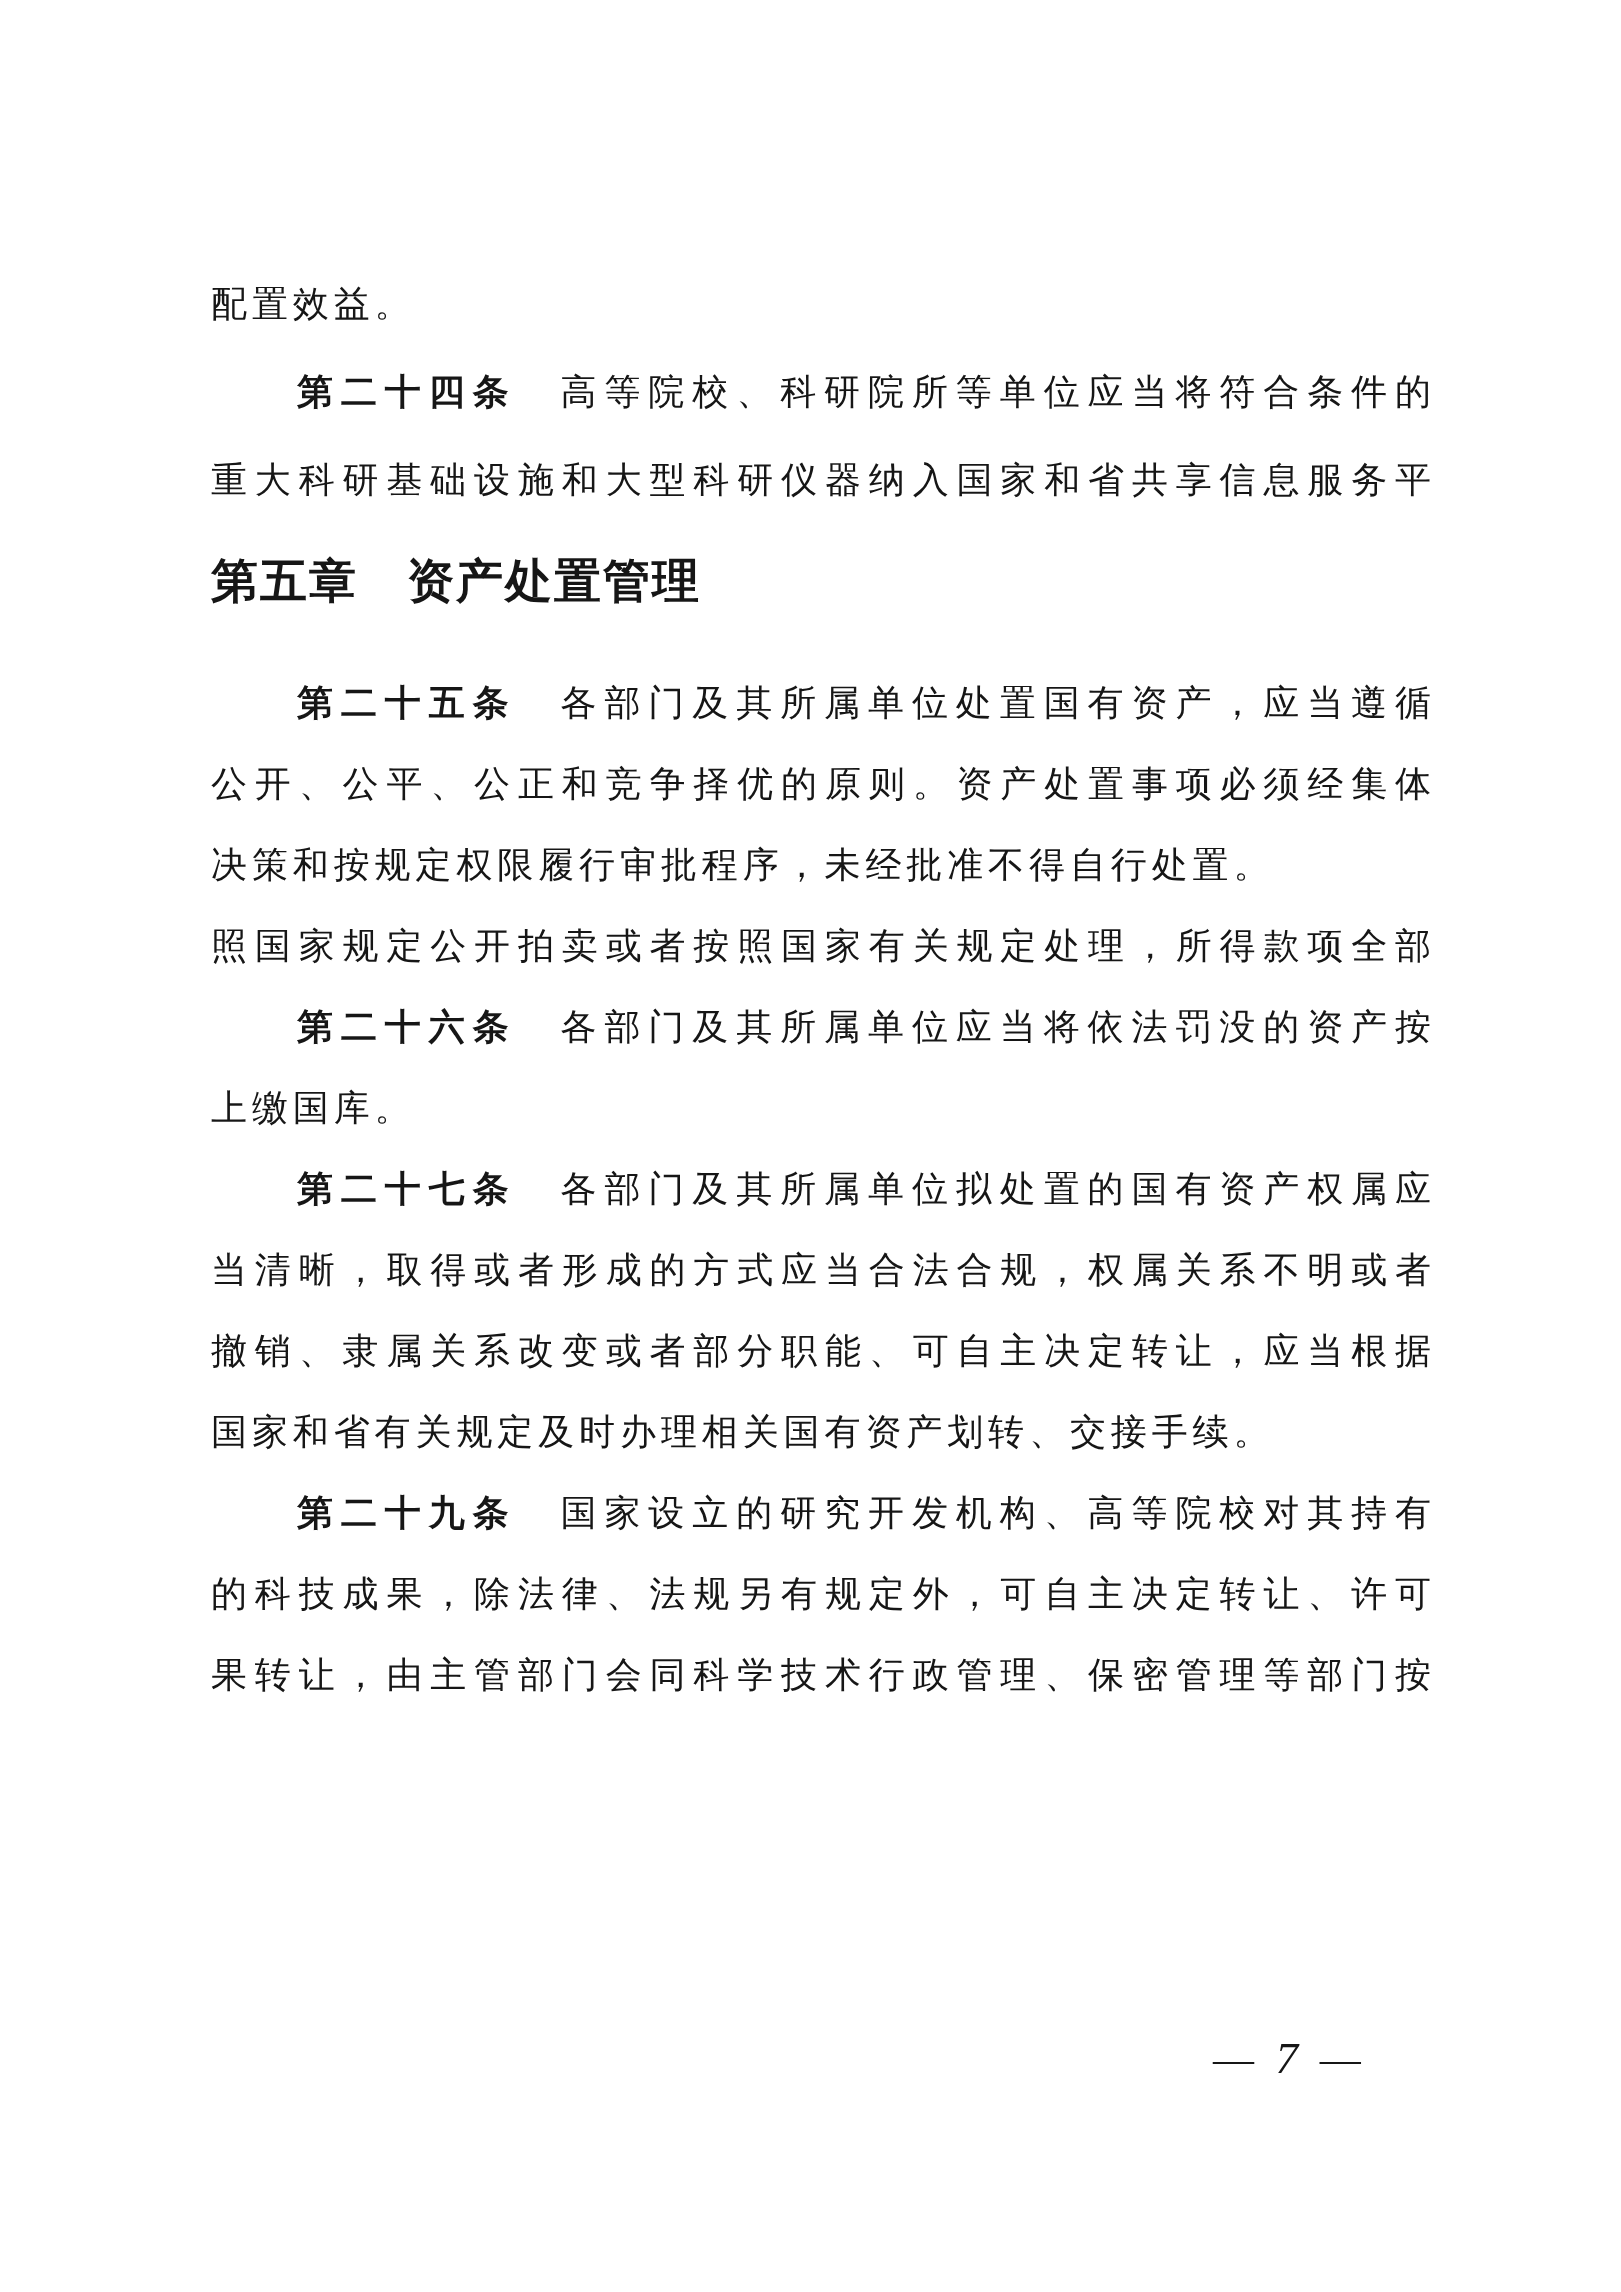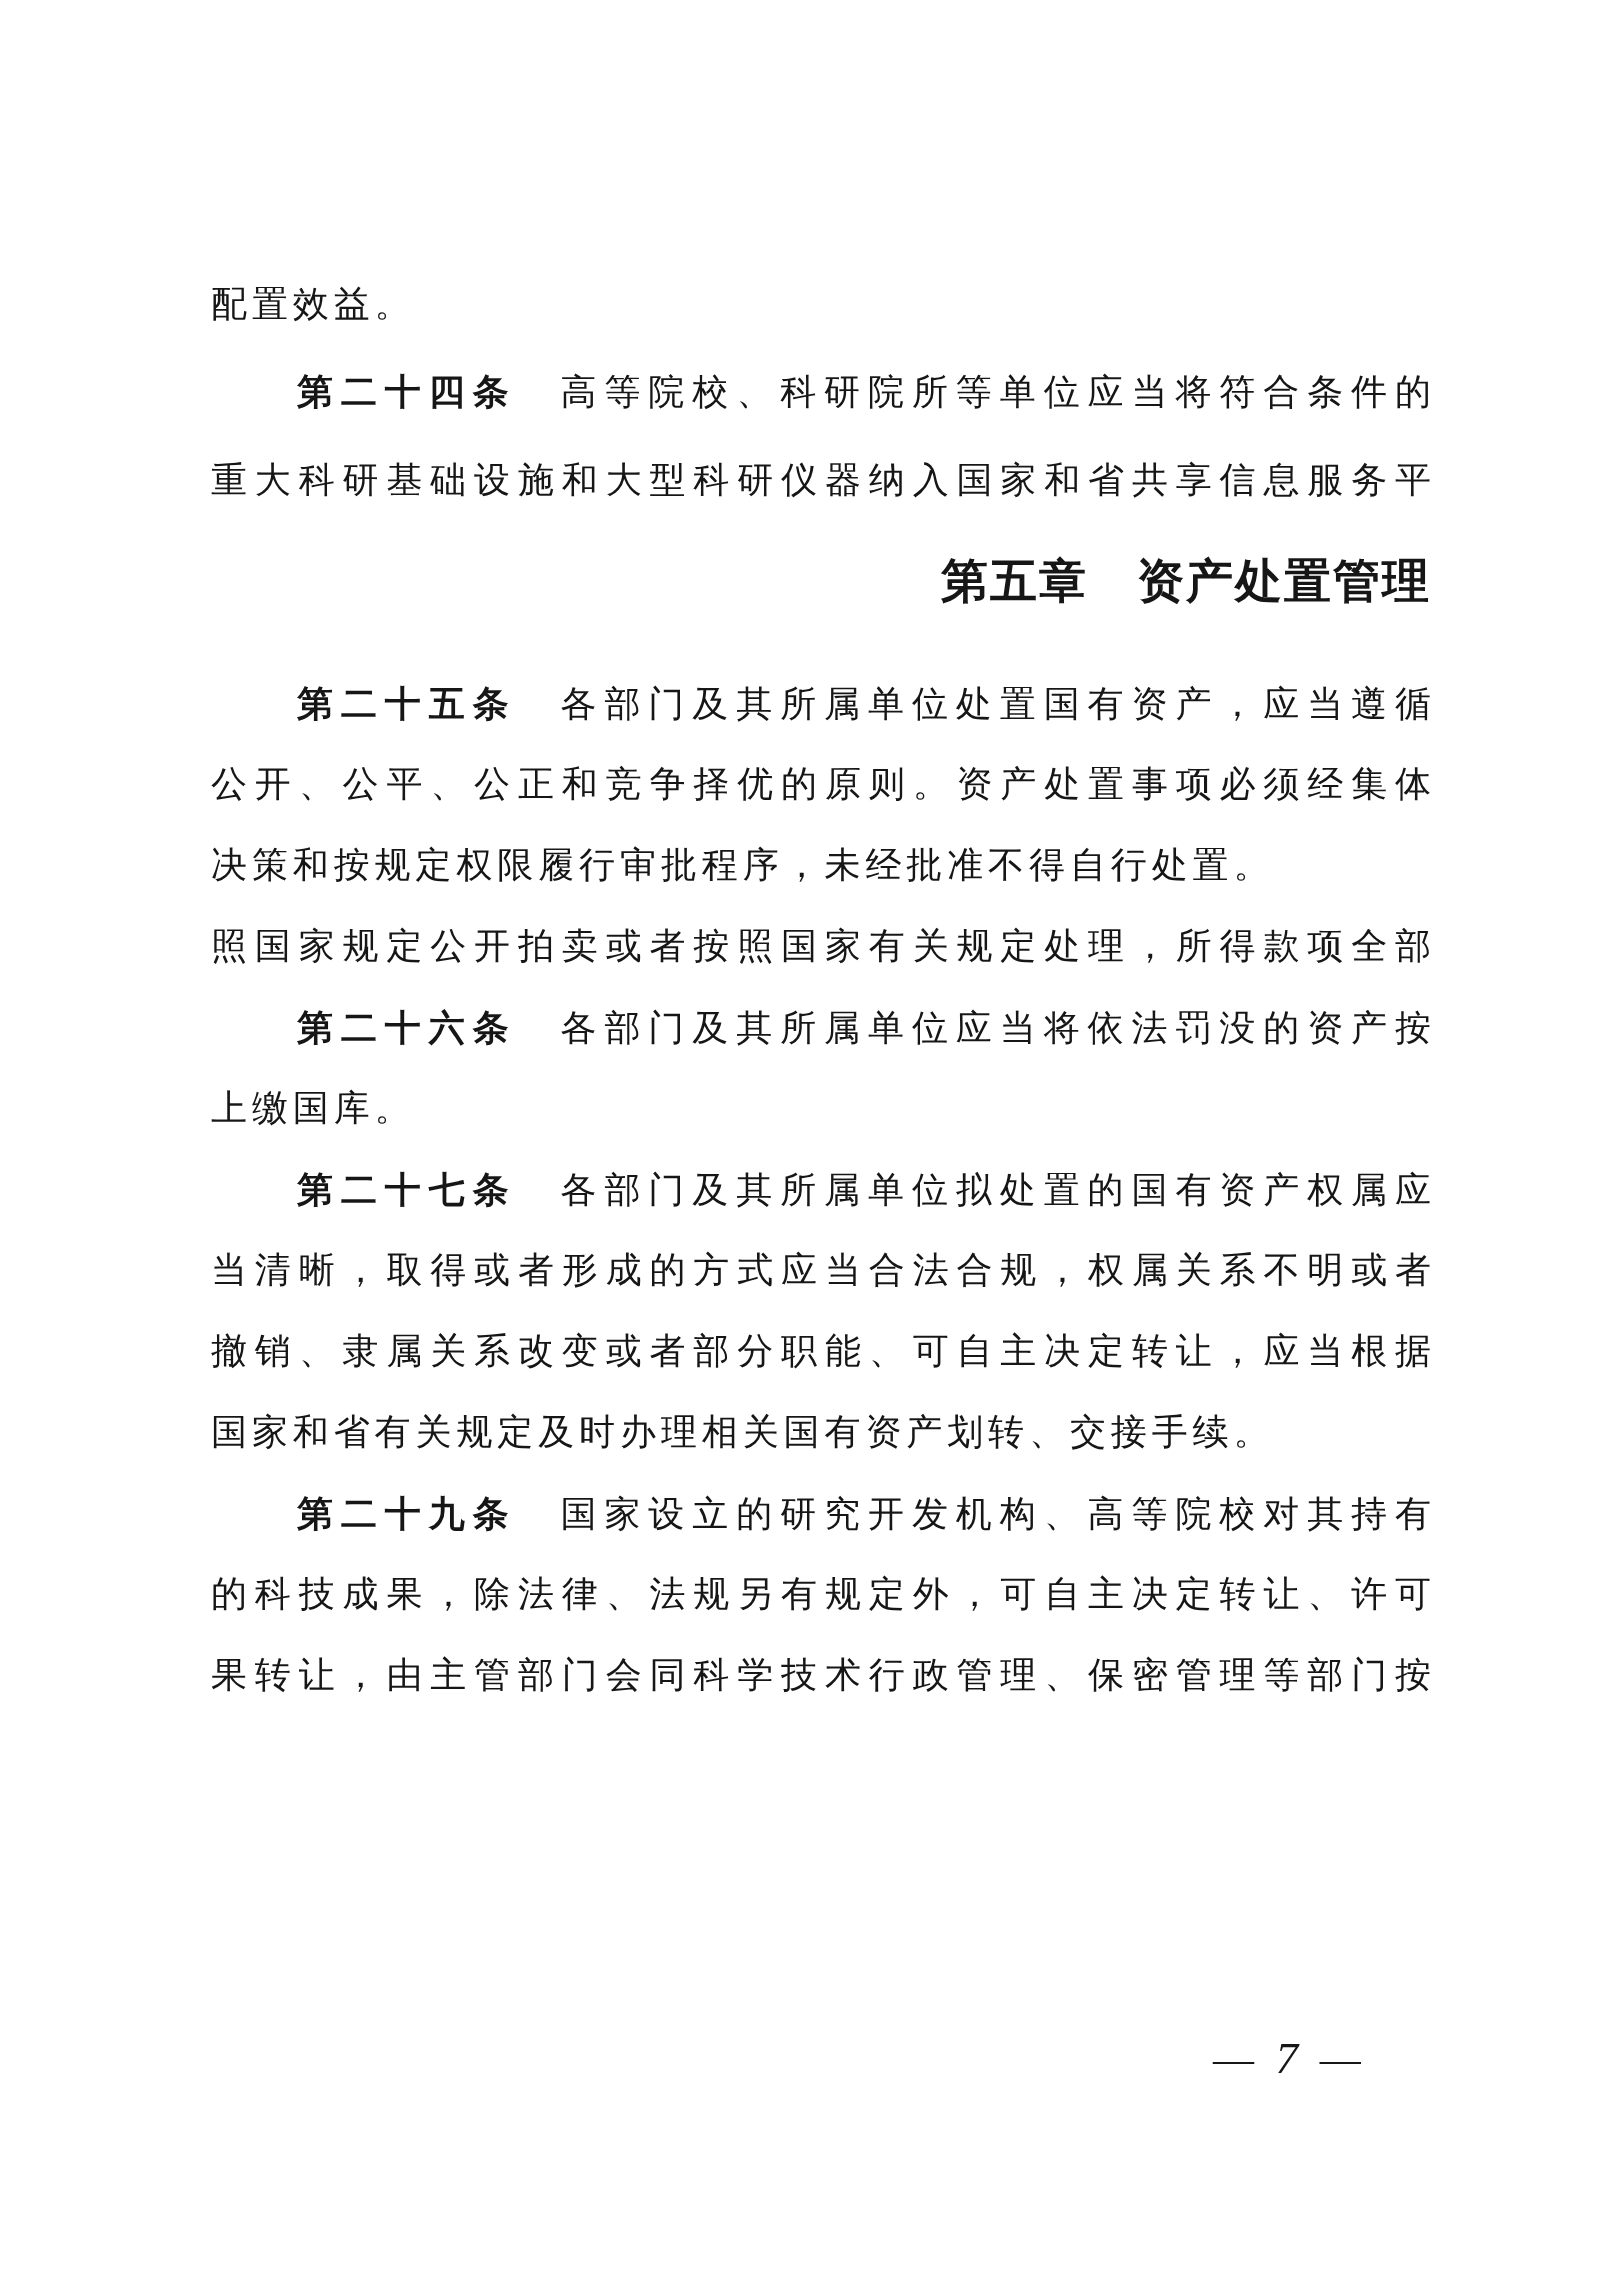--- a/index.html
+++ b/index.html
@@ -30,28 +30,28 @@
     white-space: normal;
   }
   .pitch-90 .line { height: 88px; line-height: 88px; }
   .line.jl {
     letter-spacing: 0;
     text-align: justify;
     text-align-last: justify;
   }
   .line.indent { padding-left: 86px; }
   .art-no {
-    font-family: Liberation Sans, sans-serif;
+    font-family: Liberation Mono, monospace;
     font-weight: 700;
     font-style: normal;
   }
   .chapter-heading {
     font-size: 47px;
     font-weight: 700;
-    text-align: right;
+    text-align: left;
     height: 106px;
     line-height: 106px;
     margin-top: 3.9px;
     margin-bottom: 29px;
     letter-spacing: 2px;
   }
   .page-footer {
     position: absolute;
     left: 1213px;
     top: 2031px;

